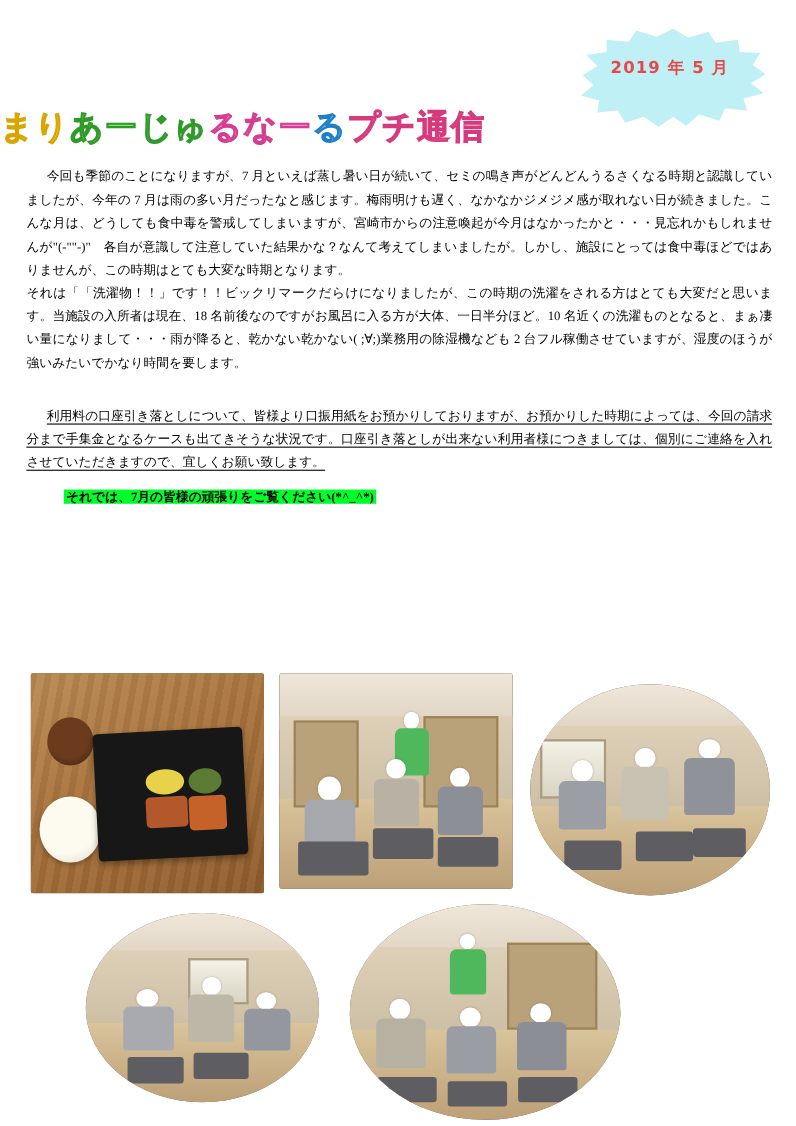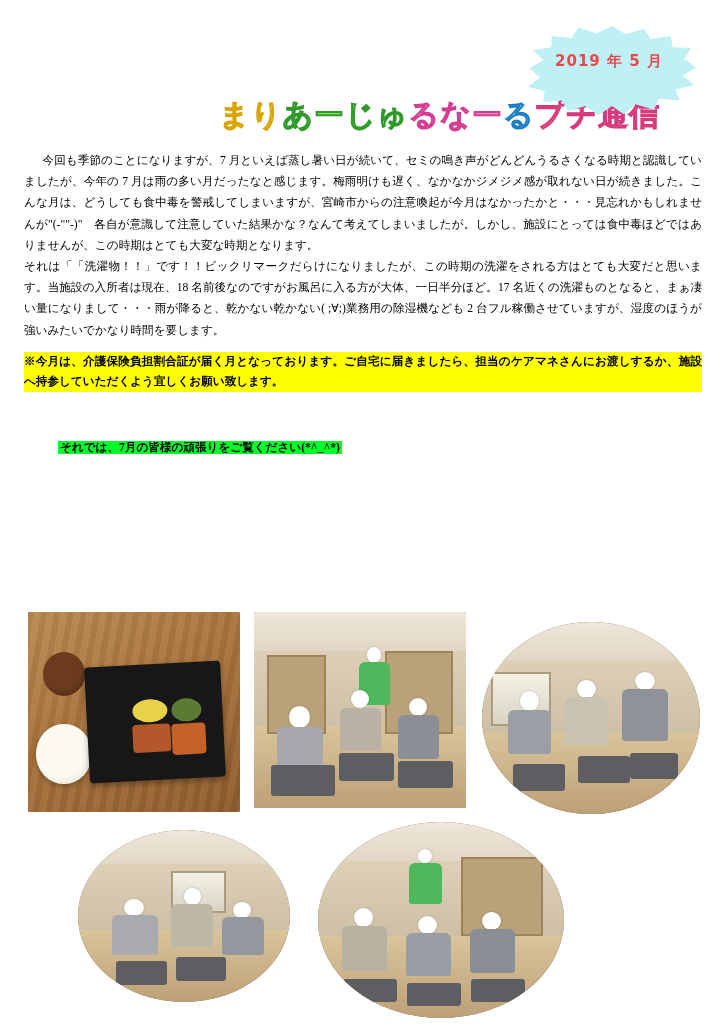--- a/index.html
+++ b/index.html
@@ -37,21 +37,21 @@
     font-weight: bold;
     letter-spacing: 3px;
     color: #ff6fb5;
     -webkit-text-stroke: 0.6px #e0338a;
   }
   .title-line2 {
     position: absolute;
     top: 95px;
     left: 0;
     width: 660px;
-    text-align: right;
+    text-align: left;
     font-family: "DejaVu Sans", sans-serif;
     font-size: 30px;
     font-weight: bold;
     letter-spacing: 1px;
     white-space: nowrap;
   }
   .t2a { color: #ffe24d; -webkit-text-stroke: 1px #d8a400; }
   .t2b { color: #7ee86b; -webkit-text-stroke: 1px #2f9a2a; }
   .t2c { color: #ff8ac4; -webkit-text-stroke: 1px #d43d91; }
   .t2d { color: #6fc9ff; -webkit-text-stroke: 1px #1f7fc4; }
@@ -115,21 +115,21 @@
 
   .spacer-sm { height: 11px; }
   .spacer-md { height: 16px; }
 
   .hl-green {
     background: #00ff2a;
     font-weight: bold;
     padding: 0 2px;
   }
   .green-line {
-    margin-top: 29px;
+    margin-top: 10px;
     padding-left: 34px;
     font-size: 11.6px;
   }
 
   
   .photos {
     position: absolute;
     left: 0;
     top: 612px;
     width: 724px;
@@ -217,28 +217,26 @@
     <div class="title-line2">
       <span class="t2a">まり</span><span class="t2b">あーじゅ</span><span class="t2c">るなー</span><span class="t2d">る</span><span class="t2e">プチ通信</span>
     </div>
 
     <div class="burst"></div>
     <div class="burst-text">2019 年 5 月</div>
   </div>
 
   <div class="body-text">
     <p class="indent">今回も季節のことになりますが、7 月といえば蒸し暑い日が続いて、セミの鳴き声がどんどんうるさくなる時期と認識していましたが、今年の 7 月は雨の多い月だったなと感じます。梅雨明けも遅く、なかなかジメジメ感が取れない日が続きました。こんな月は、どうしても食中毒を警戒してしまいますが、宮崎市からの注意喚起が今月はなかったかと・・・見忘れかもしれませんが"(-""-)"　各自が意識して注意していた結果かな？なんて考えてしまいましたが。しかし、施設にとっては食中毒ほどではありませんが、この時期はとても大変な時期となります。</p>
-    <p>それは「「洗濯物！！」です！！ビックリマークだらけになりましたが、この時期の洗濯をされる方はとても大変だと思います。当施設の入所者は現在、18 名前後なのですがお風呂に入る方が大体、一日半分ほど。17 名近くの洗濯ものとなると、まぁ凄い量になりまして・・・雨が降ると、乾かない乾かない( ;∀;)業務用の除湿機なども 2 台フル稼働させていますが、湿度のほうが強いみたいでかなり時間を要します。</p>
+    <p>それは「「洗濯物！！」です！！ビックリマークだらけになりましたが、この時期の洗濯をされる方はとても大変だと思います。当施設の入所者は現在、18 名前後なのですがお風呂に入る方が大体、一日半分ほど。10 名近くの洗濯ものとなると、まぁ凄い量になりまして・・・雨が降ると、乾かない乾かない( ;∀;)業務用の除湿機なども 2 台フル稼働させていますが、湿度のほうが強いみたいでかなり時間を要します。</p>
 
     <div class="spacer-sm"></div>
-    <p>
-        <span class="hl-yellow">※今月は、介護保険負担割合証が届く月となっております。ご自宅に届きましたら、担当のケアマネさんにお渡しするか、施設へ持参していただくよう宜しくお願い致します。</span>
-      </p>
 
     <div class="spacer-md"></div>
+    <p class="indent underline-block">利用料の口座引き落としについて、皆様より口振用紙をお預かりしておりますが、お預かりした時期によっては、今回の請求分まで手集金となるケースも出てきそうな状況です。口座引き落としが出来ない利用者様につきましては、個別にご連絡を入れさせていただきますので、宜しくお願い致します。</p>
 
     <div class="green-line">
       <span class="hl-green">それでは、7月の皆様の頑張りをご覧ください(*^_^*)</span>
     </div>
   </div>
 
   <div class="photos">
 
     <div class="photo rect ph1">
       <div class="scene">

